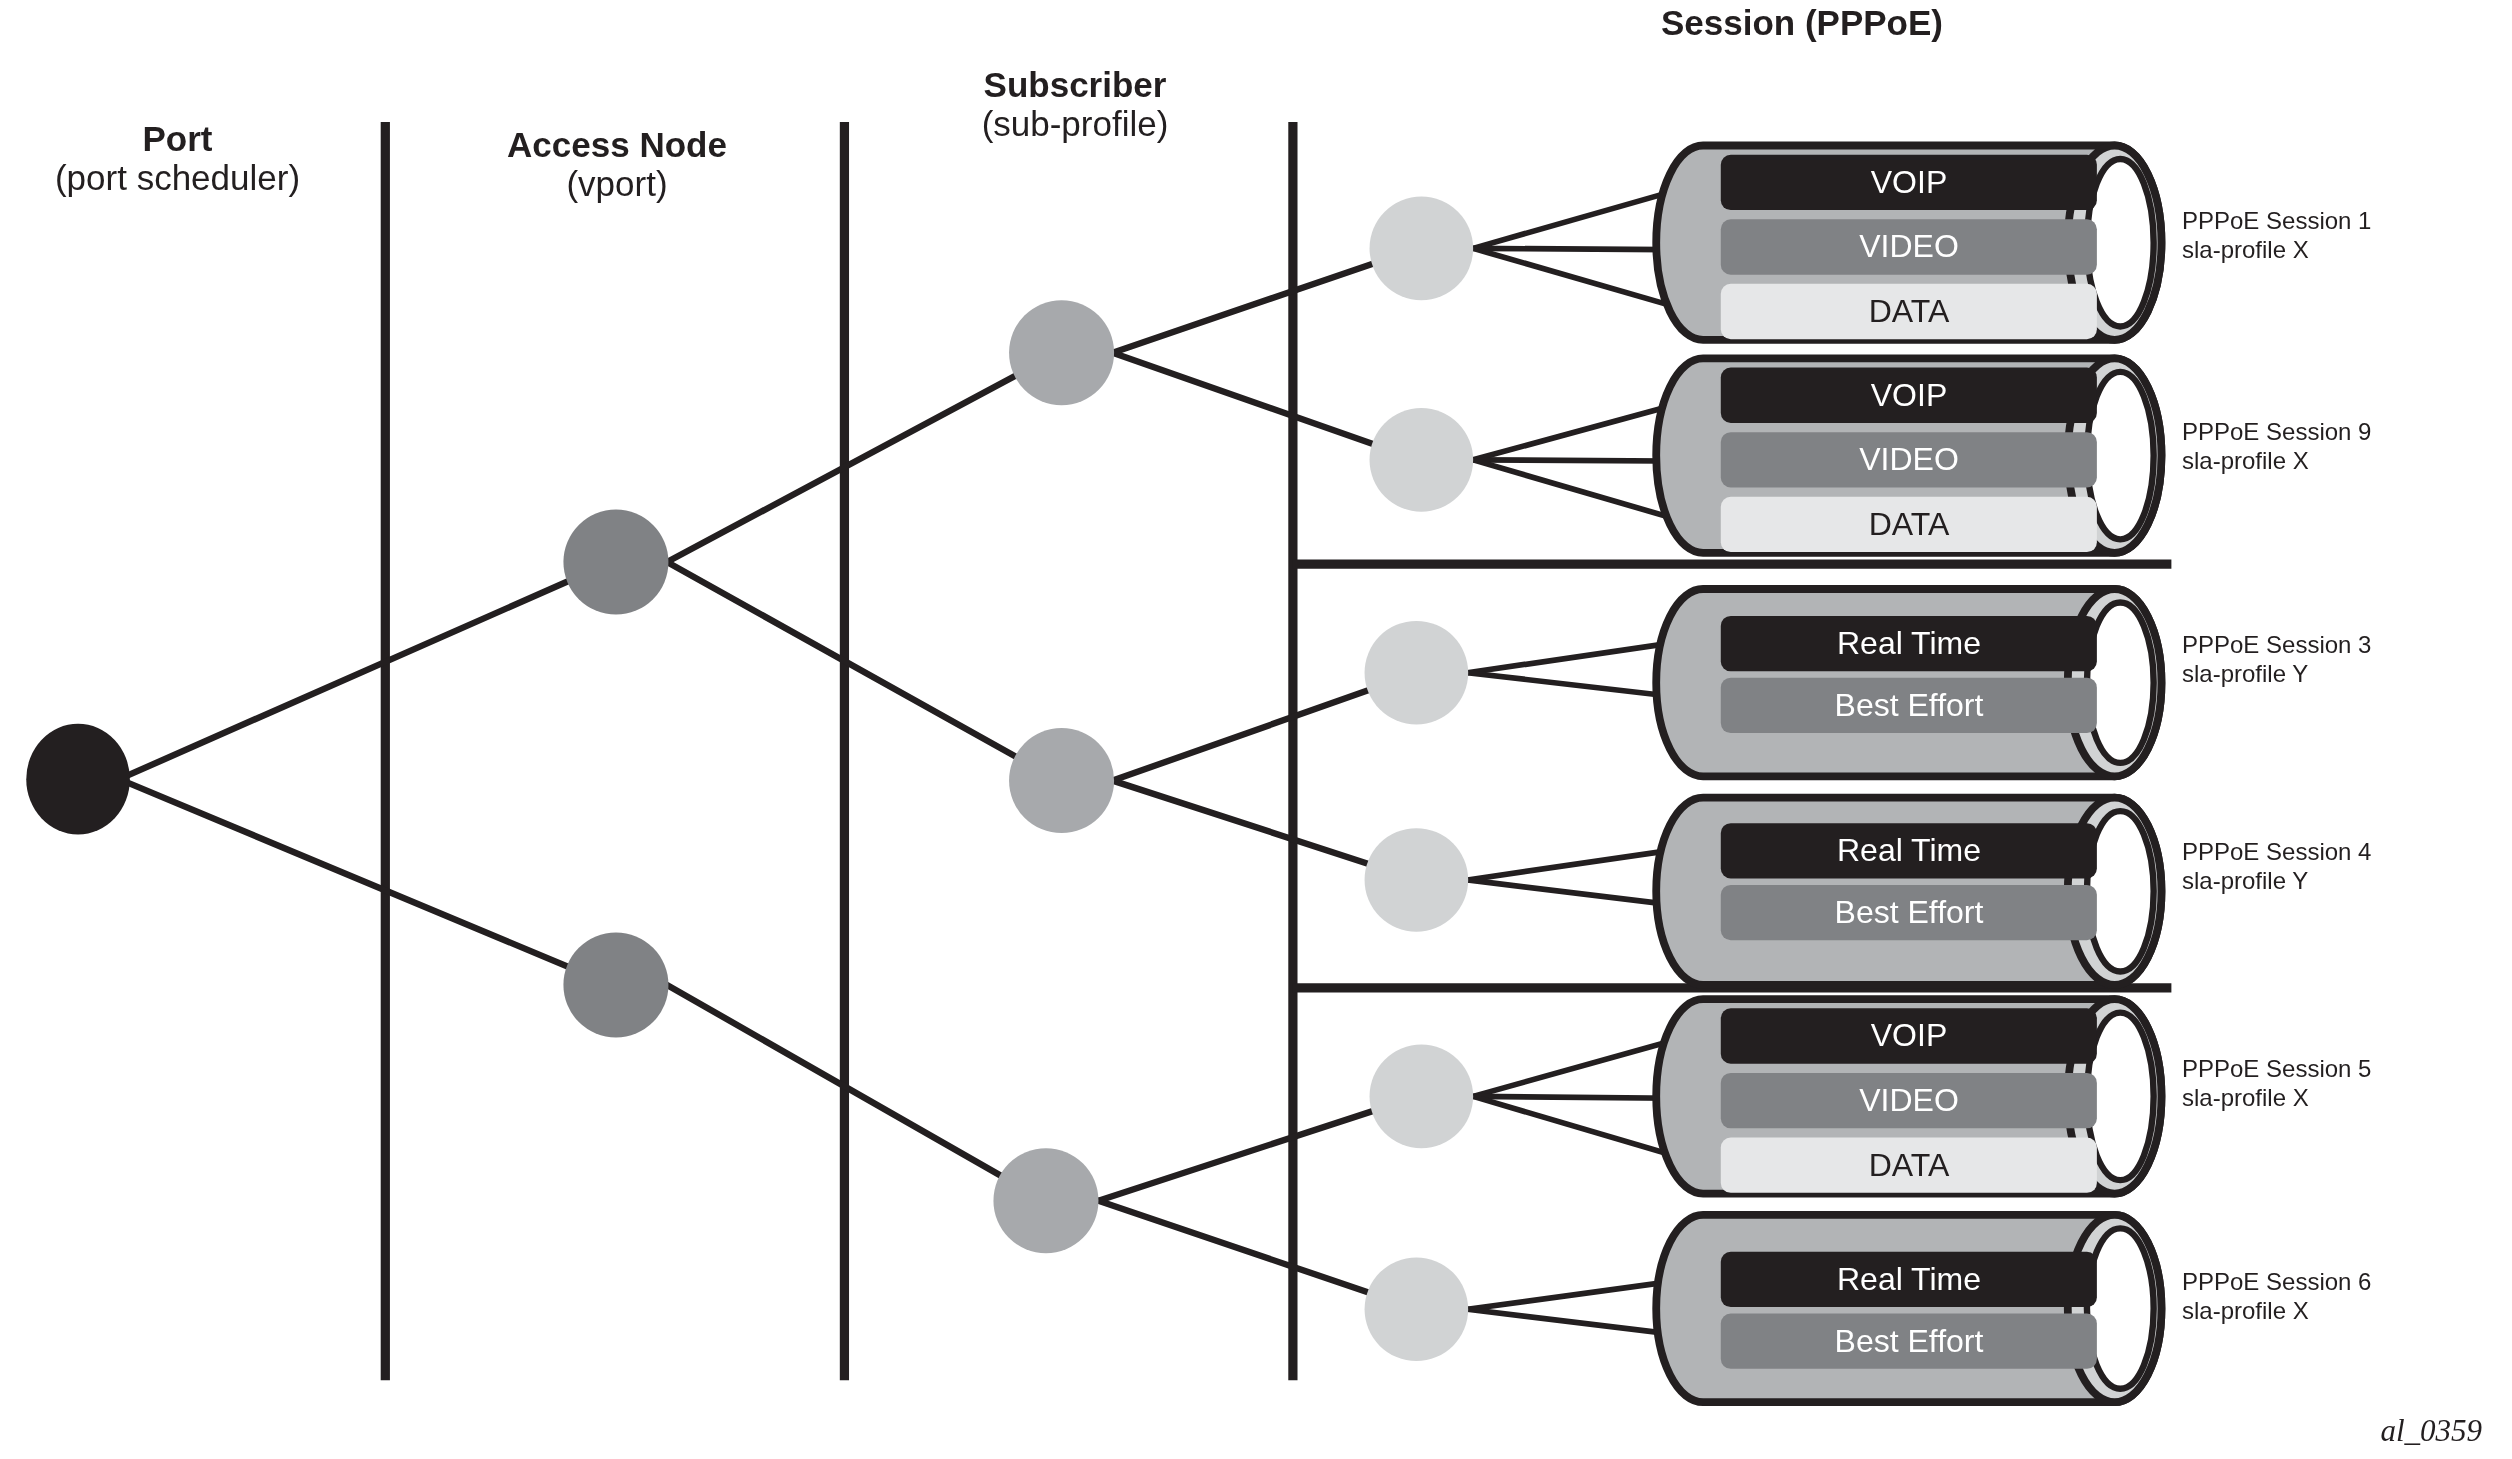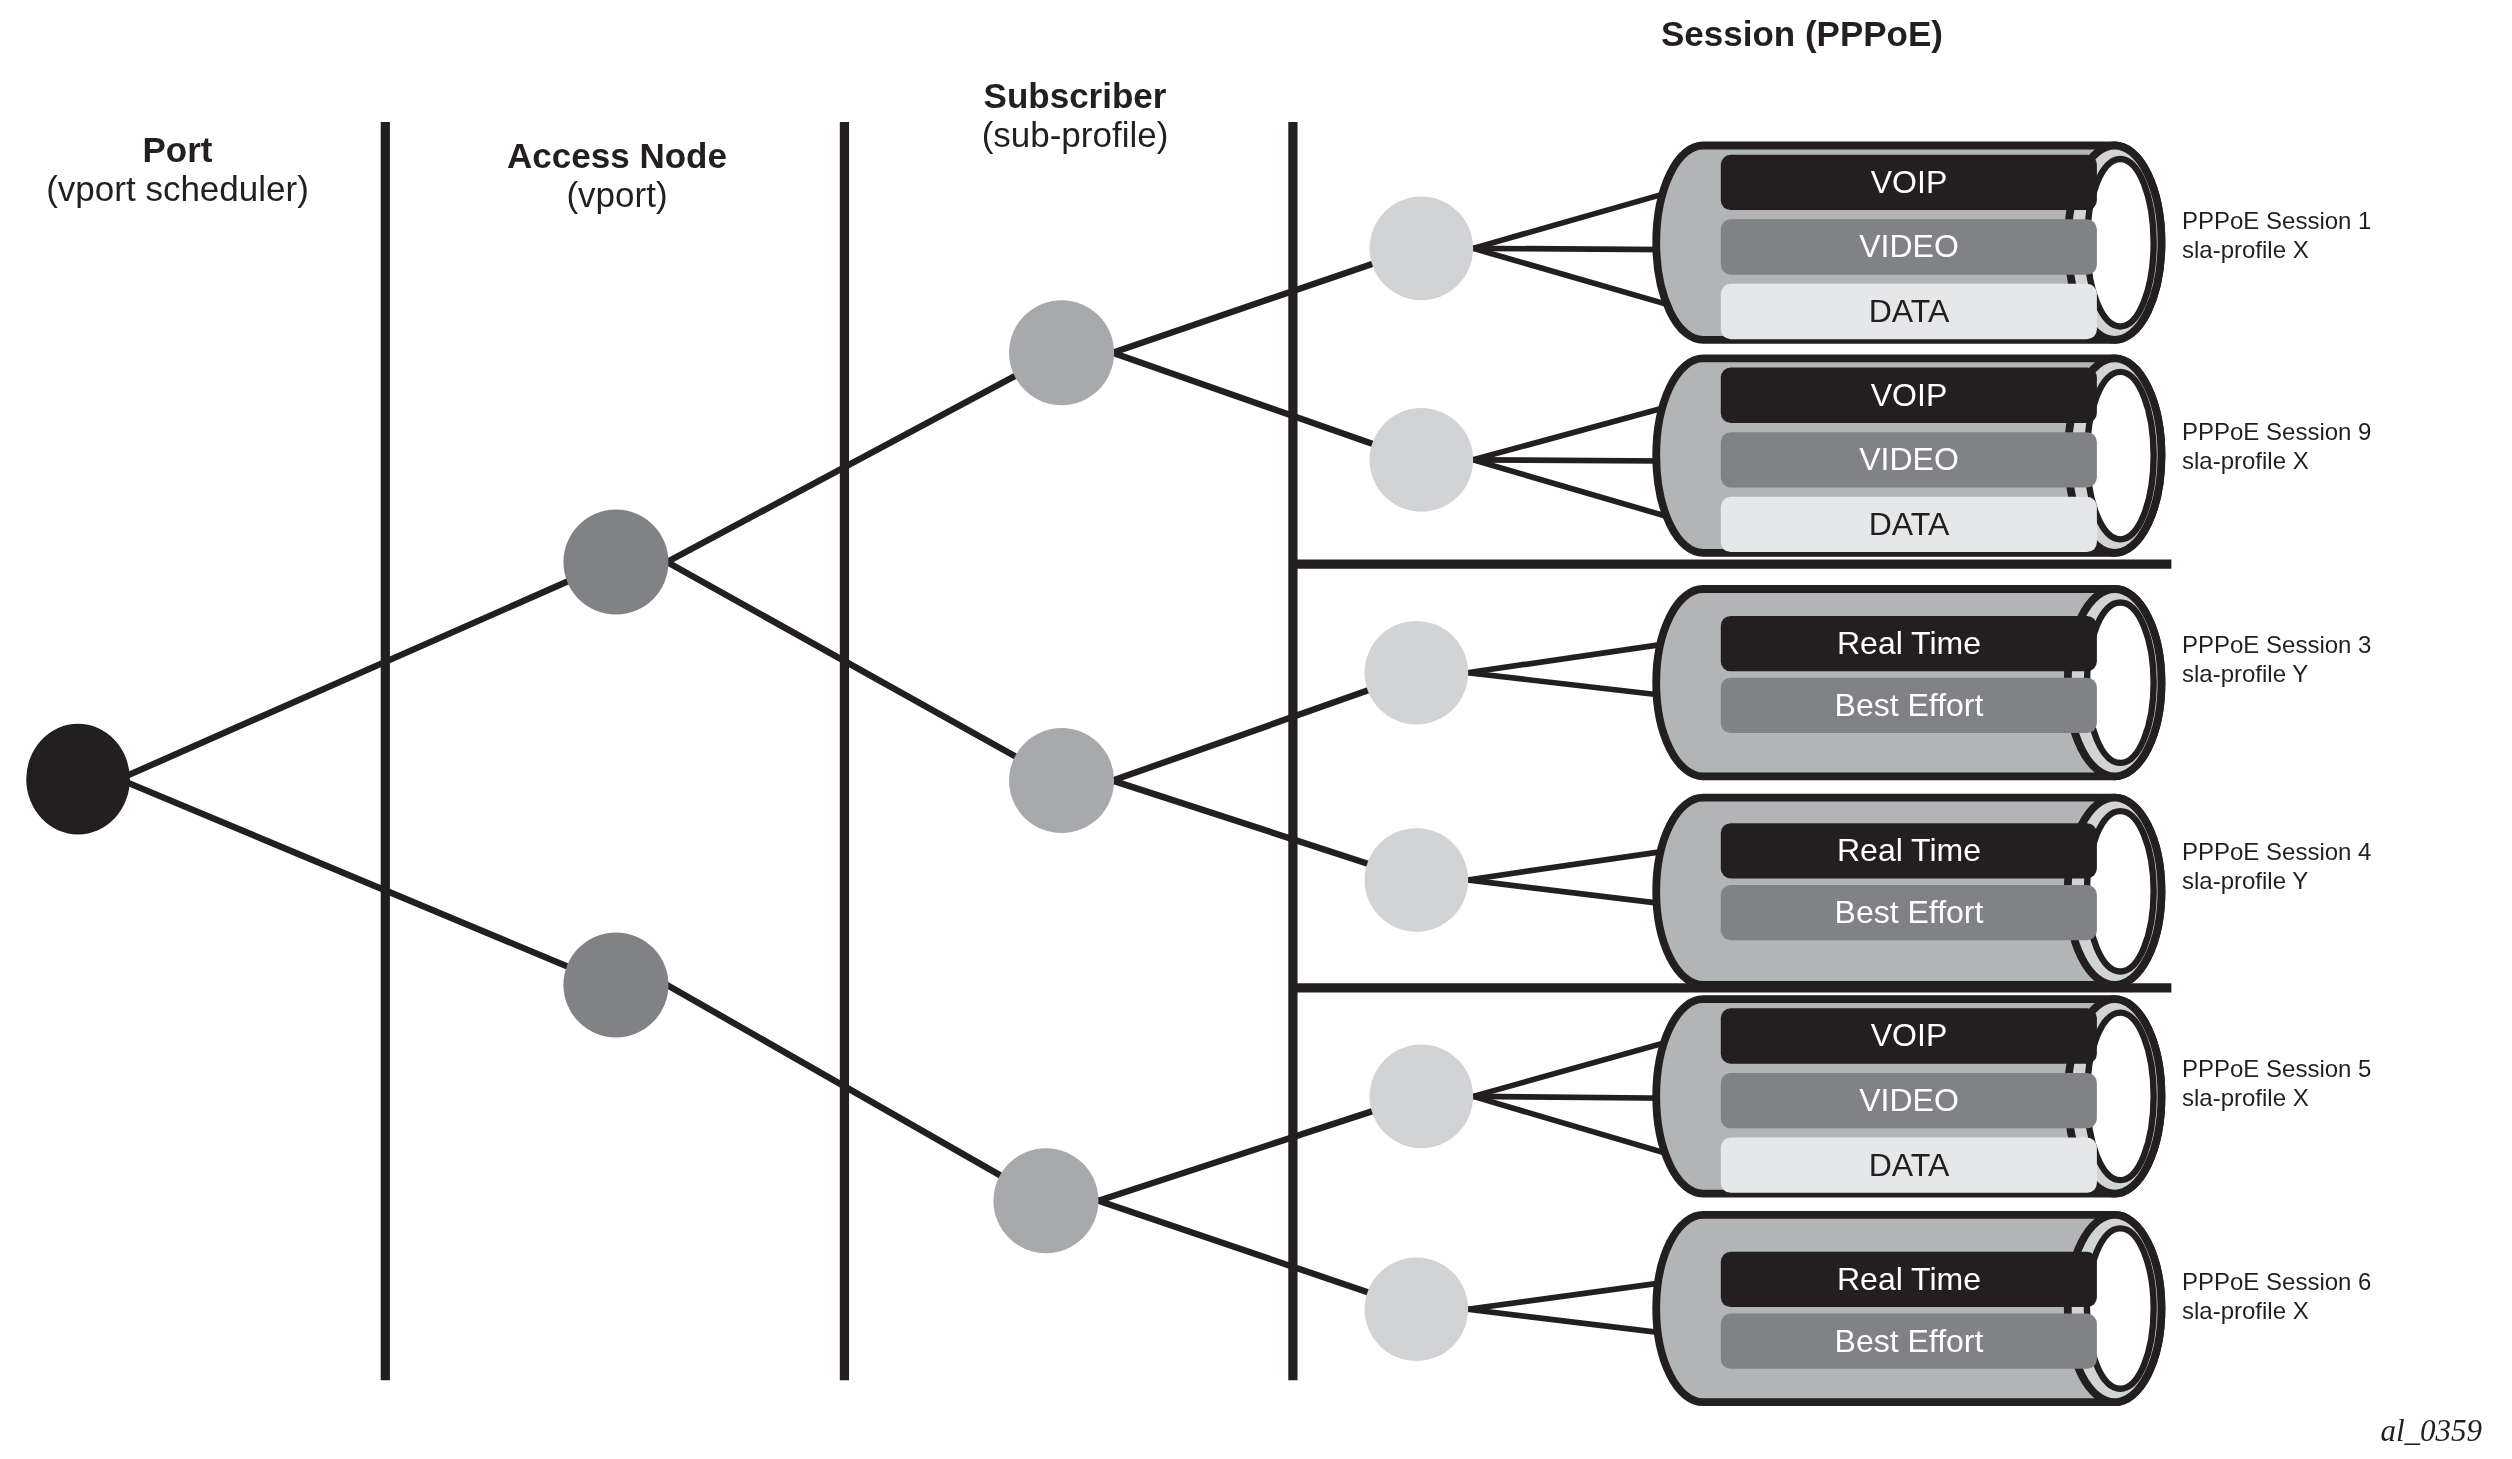--- a/index.html
+++ b/index.html
@@ -29,21 +29,20 @@
     position: absolute;
     text-align: center;
     font-weight: bold;
     line-height: 1.12;
     white-space: nowrap;
   }
   .hdr .main {
     display: block;
     font-size: 35px;
     font-weight: bold;
-    margin-top: 11px;
   }
   .hdr .sub {
     display: block;
     font-size: 35px;
     font-weight: normal;
   }
   .qbar-label {
     position: absolute;
     display: flex;
     align-items: center;
@@ -200,21 +199,21 @@
       <circle cx="2003" cy="648" r="73" fill="#d1d3d4"></circle>
       <circle cx="1996" cy="948" r="73" fill="#d1d3d4"></circle>
       <circle cx="1996" cy="1240" r="73" fill="#d1d3d4"></circle>
       <circle cx="2003" cy="1545" r="73" fill="#d1d3d4"></circle>
       <circle cx="1996" cy="1845" r="73" fill="#d1d3d4"></circle>
     </g>
   </svg>
 
   <div class="hdr" style="left:0px; top:119px; width:355px;">
     <span class="main">Port</span>
-    <span class="sub">(vport scheduler)</span>
+    <span class="sub">(port scheduler)</span>
   </div>
 
   <div class="hdr" style="left:855px; top:65px; width:440px;">
     <span class="main">Subscriber</span>
     <span class="sub">(sub-profile)</span>
   </div>
 
   <div class="hdr" style="left:397px; top:125px; width:440px;">
     <span class="main">Access Node</span>
     <span class="sub">(vport)</span>

